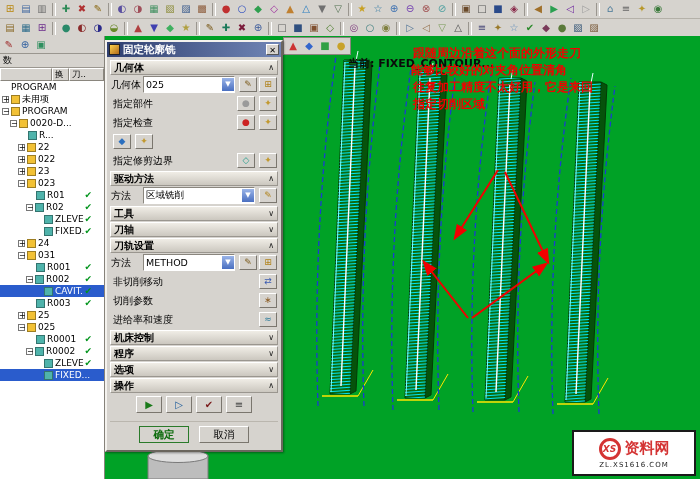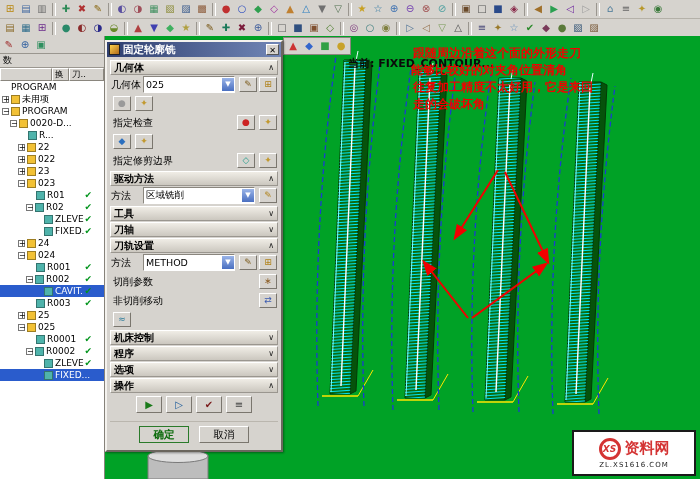--- a/index.html
+++ b/index.html
@@ -309,21 +309,21 @@
           <span class="tcheck">✔</span>
         </div>
         <div class="trow" style="padding-left: 18px;">
           <span class="exp">+</span>
           <span class="ticon icon-f"></span>
           <span class="tlabel">24</span>
         </div>
         <div class="trow" style="padding-left: 18px;">
           <span class="exp">−</span>
           <span class="ticon icon-f"></span>
-          <span class="tlabel">024</span>
+          <span class="tlabel">031</span>
         </div>
         <div class="trow" style="padding-left: 26px;">
           <span class="expsp"></span>
           <span class="ticon icon-o"></span>
           <span class="tlabel">R001</span>
           <span class="tcheck">✔</span>
         </div>
         <div class="trow" style="padding-left: 26px;">
           <span class="exp">−</span>
           <span class="ticon icon-o"></span>
@@ -404,20 +404,21 @@
           <span class="cval">025</span>
           <span class="carr">▼</span>
         </span>
         <span class="btnset">
             <span class="ibtn" style="color: rgb(122, 90, 26);">✎</span>
             <span class="ibtn" style="color: rgb(176, 130, 26);">⊞</span>
           </span>
       </div>
       <div>
           <div class="drow">
+            <span class="speclabel">指定部件</span>
             <span class="ibtn" style="color: rgb(154, 154, 154);">●</span>
             <span class="ibtn" style="color: rgb(194, 153, 47);">✦</span>
           </div>
           <div class="drow">
             <span class="speclabel">指定检查</span>
             <span class="ibtn" style="color: rgb(204, 34, 34);">●</span>
             <span class="ibtn" style="color: rgb(194, 153, 47);">✦</span>
           </div>
           <div class="drow">
             <span class="ibtn" style="color: rgb(42, 111, 191);">◆</span>
@@ -464,28 +465,29 @@
           <span class="cval">METHOD</span>
           <span class="carr">▼</span>
         </span>
         <span class="btnset">
             <span class="ibtn" style="color: rgb(122, 90, 26);">✎</span>
             <span class="ibtn" style="color: rgb(176, 130, 26);">⊞</span>
           </span>
       </div>
       <div>
           <div class="drow">
+            <span class="speclabel">非切削移动</span>
+            <span class="ibtn" style="color: rgb(58, 90, 176);">⇄</span>
+          </div>
+          <div class="drow">
             <span class="speclabel">切削参数</span>
             <span class="ibtn" style="color: rgb(138, 90, 32);">∗</span>
           </div>
           <div class="drow">
-            <span class="speclabel">非切削移动</span>
-            <span class="ibtn" style="color: rgb(58, 90, 176);">⇄</span>
-          </div>
-          <div class="drow">
+            <span class="speclabel">进给率和速度</span>
             <span class="ibtn" style="color: rgb(42, 122, 154);">≈</span>
           </div>
         </div>
 
       <div class="shead">
         <span>机床控制</span>
         <span class="chev">∨</span>
       </div>
       <div class="shead">
         <span>程序</span>
@@ -509,21 +511,21 @@
       <div class="dfoot">
         <span class="fbtn fok">确定</span>
         <span class="fbtn">取消</span>
       </div>
     </div>
   </div>
 
   <div class="note" id="n0" style="color: rgb(242, 0, 0);">跟随周边沿着这个面的外形走刀</div>
   <div class="note" id="n1" style="color: rgb(242, 0, 0);">能够比较好的对夹角位置清角</div>
   <div class="note" id="n2" style="color: rgb(242, 0, 0);">往复加工精度不太好用，它是来回</div>
-  <div class="note" id="n3" style="color: rgb(242, 0, 0);">走的会破坏角</div>
+  <div class="note" id="n3" style="color: rgb(242, 0, 0);">指定切削区域</div>
 
   <div id="watermark">
     <div class="wrow">
       <span class="wlogo">XS</span>
       <span class="wname">资料网</span>
     </div>
     <div class="wurl">ZL.XS1616.COM</div>
   </div>
 
 </div>

